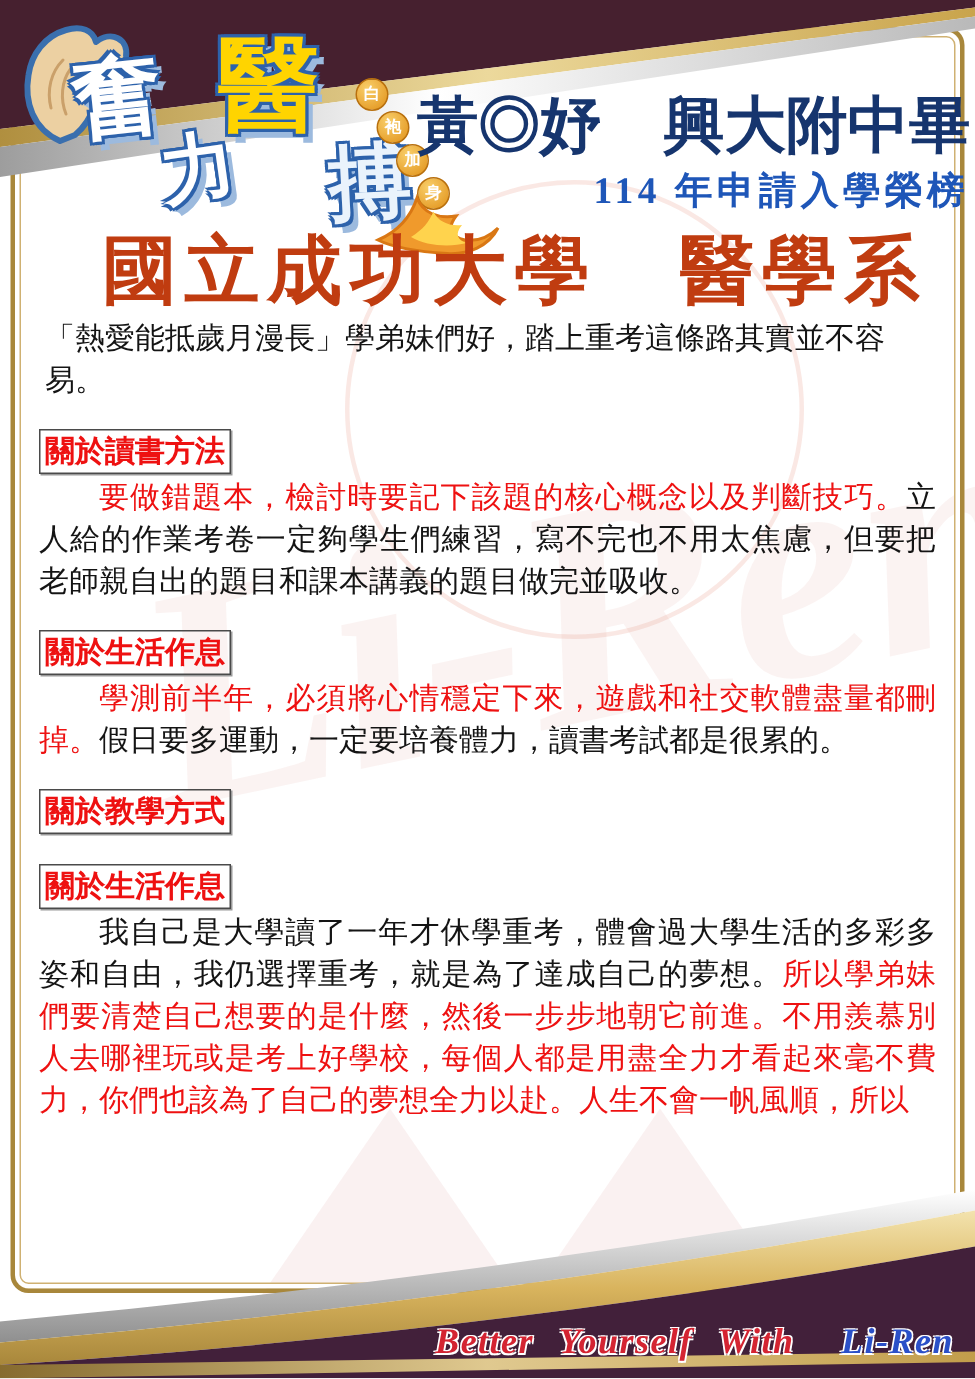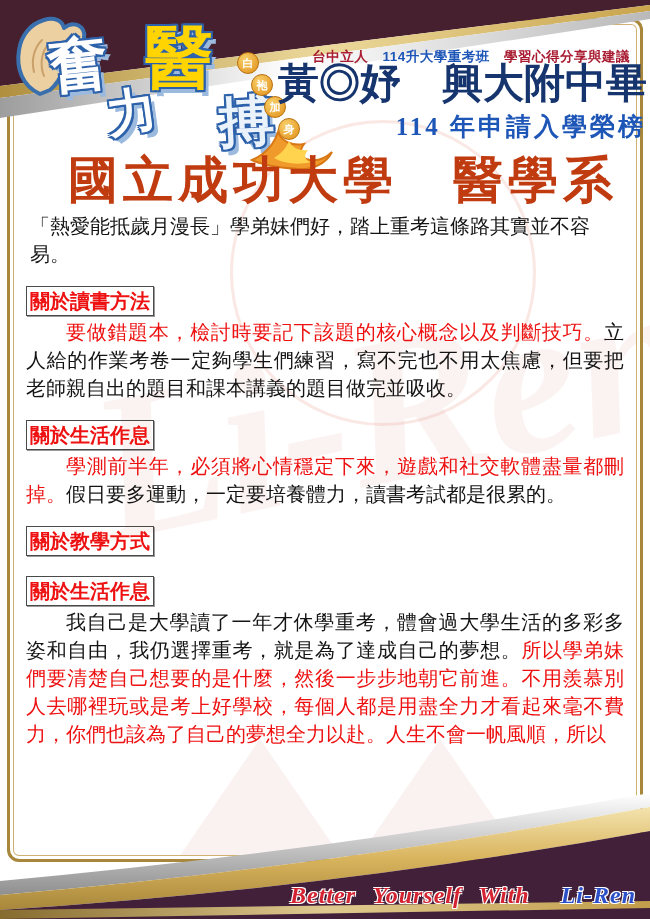--- a/index.html
+++ b/index.html
@@ -146,25 +146,20 @@
     <span class="lc lc1">力</span>
     <span class="lc lc2">醫</span>
     <span class="lc lc3">搏</span>
     <span id="badges"><span class="badge b0">白</span><span class="badge b1">袍</span><span class="badge b2">加</span><span class="badge b3">身</span></span>
     <svg class="flame" width="86" height="52" viewBox="0 0 86 52">
       <path d="M4,40 C18,34 26,24 30,12 C34,22 44,26 56,24 C50,32 52,38 62,40 C70,41 78,38 84,32 C78,44 64,50 50,49 C34,48 16,46 4,40 Z" fill="#f09a2c" stroke="#d97714" stroke-width="2"></path>
       <path d="M26,38 C34,33 38,28 41,21 C44,28 52,31 60,30 C55,36 57,40 63,42 C52,45 36,44 26,38 Z" fill="#ffd34d"></path>
     </svg>
   </div>
 
-  <div class="tagline">
-    <span class="dk">台中立人</span>
-    <span class="bl">114升大學重考班</span>
-    <span class="dk">學習心得分享與建議</span>
-  </div>
 
   <div class="student-name">黃◎妤　興大附中畢</div>
   <div class="honor-line">114 年申請入學榮榜</div>
   <div class="result-line">國立成功大學　醫學系</div>
 
   <div class="content">
     <p class="intro">「熱愛能抵歲月漫長」學弟妹們好，踏上重考這條路其實並不容易。</p>
     <div id="sections">
         <div class="section"><div class="sec-title">關於讀書方法</div><p class="sec-para"><span class="run-red">要做錯題本，檢討時要記下該題的核心概念以及判斷技巧。</span><span class="run-black">立人給的作業考卷一定夠學生們練習，寫不完也不用太焦慮，但要把老師親自出的題目和課本講義的題目做完並吸收。</span></p></div>
         <div class="section"><div class="sec-title">關於生活作息</div><p class="sec-para"><span class="run-red">學測前半年，必須將心情穩定下來，遊戲和社交軟體盡量都刪掉。</span><span class="run-black">假日要多運動，一定要培養體力，讀書考試都是很累的。</span></p></div>

